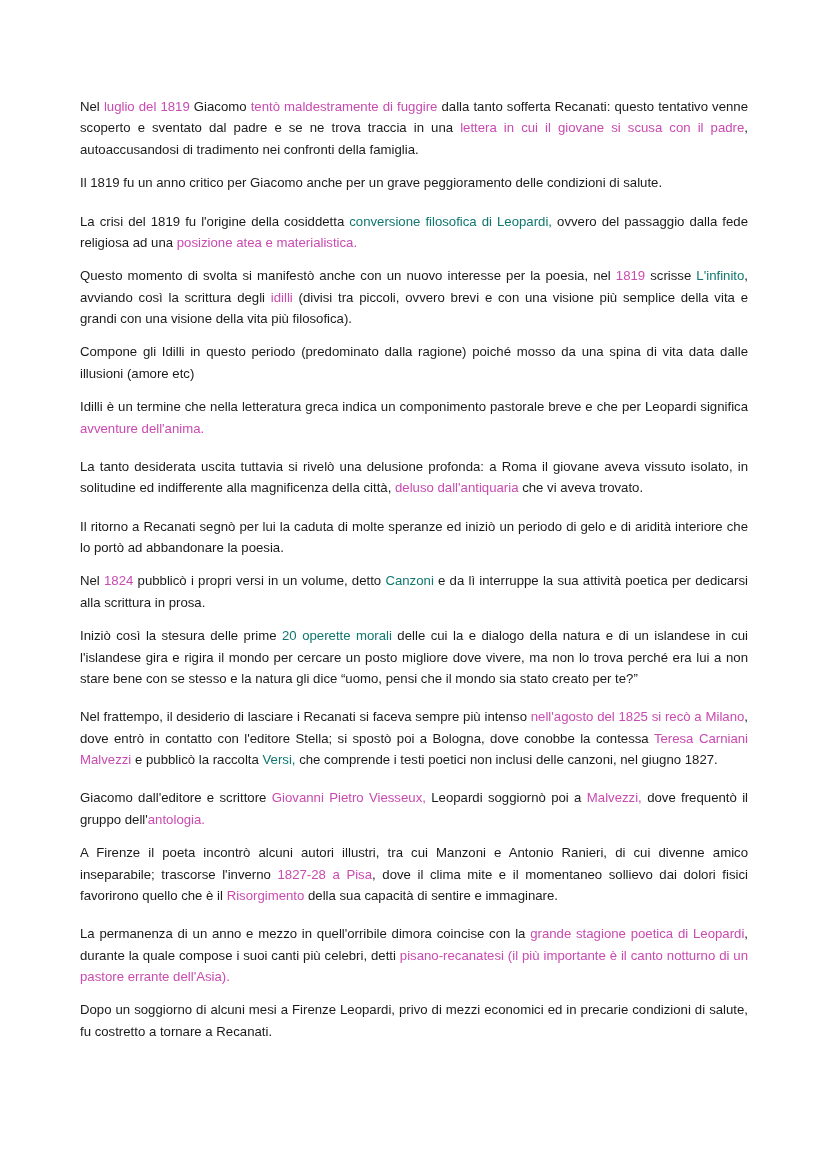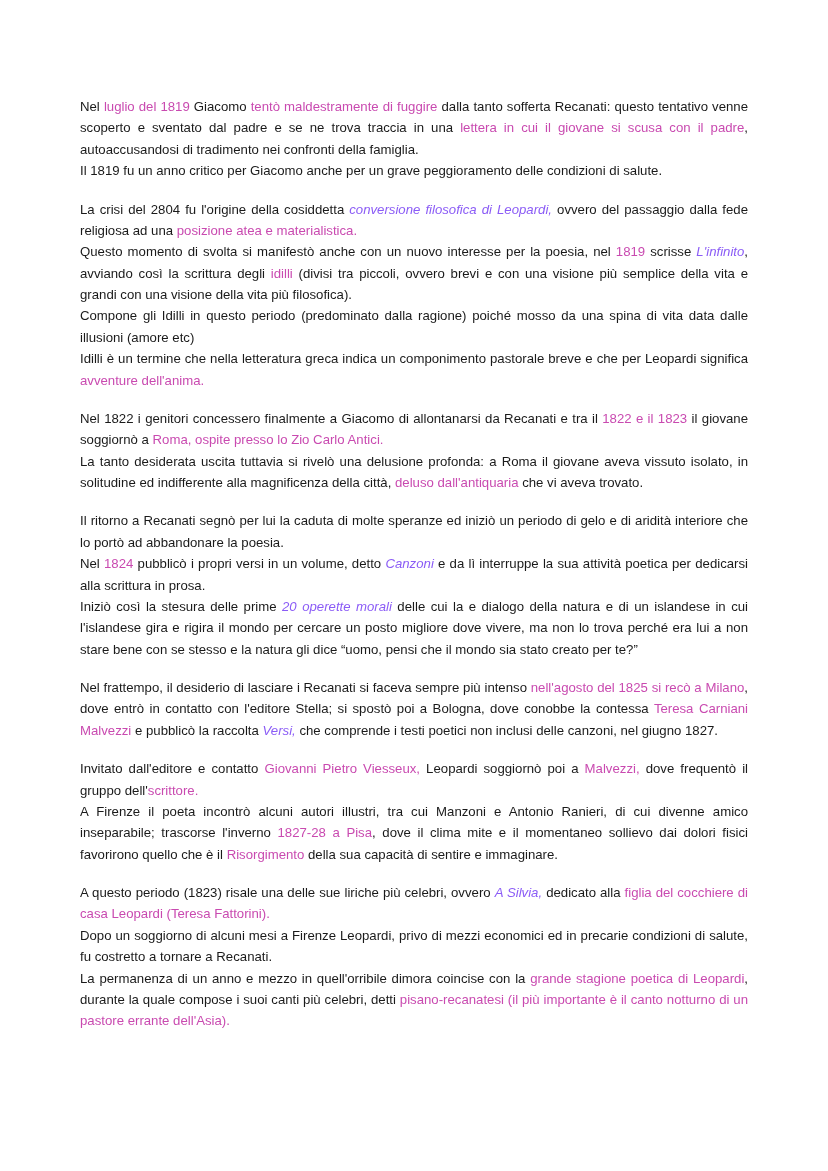--- a/index.html
+++ b/index.html
@@ -22,55 +22,52 @@
   }
   .doc {
     font-size: 13.2px;
     line-height: 1.62;
     text-align: justify;
   }
   .para {
     margin: 0 0 0 0;
   }
   .para + .para {
-    margin-top: 0px;
+    margin-top: 12px;
   }
   .blockgap {
     height: 17px;
   }
   .hl {
     color: #c94ab0;
   }
   .hl-i {
-    color: #8b5cf6;
-    font-style: italic;
+    color: #0f766e;
   }
 </style>
 </head>
 <body>
 
 <div class="page">
   <div class="doc" id="doc-root">
       <p class="para"><span>Nel </span><span class="hl">luglio del 1819</span><span> Giacomo </span><span class="hl">tentò maldestramente di fuggire</span><span> dalla tanto sofferta Recanati: questo tentativo venne scoperto e sventato dal padre e se ne trova traccia in una </span><span class="hl">lettera in cui il giovane si scusa con il padre</span><span>, autoaccusandosi di tradimento nei confronti della famiglia.</span></p>
       <p class="para"><span>Il 1819 fu un anno critico per Giacomo anche per un grave peggioramento delle condizioni di salute.</span></p>
       <div class="blockgap"></div>
-      <p class="para"><span>La crisi del 2804 fu l'origine della cosiddetta </span><span class="hl-i">conversione filosofica di Leopardi,</span><span> ovvero del passaggio dalla fede religiosa ad una </span><span class="hl">posizione atea e materialistica.</span></p>
+      <p class="para"><span>La crisi del 1819 fu l'origine della cosiddetta </span><span class="hl-i">conversione filosofica di Leopardi,</span><span> ovvero del passaggio dalla fede religiosa ad una </span><span class="hl">posizione atea e materialistica.</span></p>
       <p class="para"><span>Questo momento di svolta si manifestò anche con un nuovo interesse per la poesia, nel </span><span class="hl">1819</span><span> scrisse </span><span class="hl-i">L'infinito</span><span>, avviando così la scrittura degli </span><span class="hl">idilli</span><span> (divisi tra piccoli, ovvero brevi e con una visione più semplice della vita e grandi con una visione della vita più filosofica).</span></p>
       <p class="para"><span>Compone gli Idilli in questo periodo (predominato dalla ragione) poiché mosso da una spina di vita data dalle illusioni (amore etc)</span></p>
       <p class="para"><span>Idilli è un termine che nella letteratura greca indica un componimento pastorale breve e che per Leopardi significa </span><span class="hl">avventure dell'anima.</span></p>
       <div class="blockgap"></div>
-      <p class="para"><span>Nel 1822 i genitori concessero finalmente a Giacomo di allontanarsi da Recanati e tra il </span><span class="hl">1822 e il 1823</span><span> il giovane soggiornò a </span><span class="hl">Roma, ospite presso lo Zio Carlo Antici.</span></p>
       <p class="para"><span>La tanto desiderata uscita tuttavia si rivelò una delusione profonda: a Roma il giovane aveva vissuto isolato, in solitudine ed indifferente alla magnificenza della città, </span><span class="hl">deluso dall'antiquaria</span><span> che vi aveva trovato.</span></p>
       <div class="blockgap"></div>
       <p class="para"><span>Il ritorno a Recanati segnò per lui la caduta di molte speranze ed iniziò un periodo di gelo e di aridità interiore che lo portò ad abbandonare la poesia.</span></p>
       <p class="para"><span>Nel </span><span class="hl">1824</span><span> pubblicò i propri versi in un volume, detto </span><span class="hl-i">Canzoni</span><span> e da lì interruppe la sua attività poetica per dedicarsi alla scrittura in prosa.</span></p>
       <p class="para"><span>Iniziò così la stesura delle prime </span><span class="hl-i">20 operette morali</span><span> delle cui la e dialogo della natura e di un islandese in cui l'islandese gira e rigira il mondo per cercare un posto migliore dove vivere, ma non lo trova perché era lui a non stare bene con se stesso e la natura gli dice “uomo, pensi che il mondo sia stato creato per te?”</span></p>
       <div class="blockgap"></div>
       <p class="para"><span>Nel frattempo, il desiderio di lasciare i Recanati si faceva sempre più intenso </span><span class="hl">nell'agosto del 1825 si recò a Milano</span><span>, dove entrò in contatto con l'editore Stella; si spostò poi a Bologna, dove conobbe la contessa </span><span class="hl">Teresa Carniani Malvezzi</span><span> e pubblicò la raccolta </span><span class="hl-i">Versi,</span><span> che comprende i testi poetici non inclusi delle canzoni, nel giugno 1827.</span></p>
       <div class="blockgap"></div>
-      <p class="para"><span>Invitato dall'editore e contatto </span><span class="hl">Giovanni Pietro Viesseux,</span><span> Leopardi soggiornò poi a </span><span class="hl">Malvezzi,</span><span> dove frequentò il gruppo dell'</span><span class="hl">scrittore.</span></p>
+      <p class="para"><span>Giacomo dall'editore e scrittore </span><span class="hl">Giovanni Pietro Viesseux,</span><span> Leopardi soggiornò poi a </span><span class="hl">Malvezzi,</span><span> dove frequentò il gruppo dell'</span><span class="hl">antologia.</span></p>
       <p class="para"><span>A Firenze il poeta incontrò alcuni autori illustri, tra cui Manzoni e Antonio Ranieri, di cui divenne amico inseparabile; trascorse l'inverno </span><span class="hl">1827-28 a Pisa</span><span>, dove il clima mite e il momentaneo sollievo dai dolori fisici favorirono quello che è il </span><span class="hl">Risorgimento</span><span> della sua capacità di sentire e immaginare.</span></p>
       <div class="blockgap"></div>
-      <p class="para"><span>A questo periodo (1823) risale una delle sue liriche più celebri, ovvero </span><span class="hl-i">A Silvia,</span><span> dedicato alla </span><span class="hl">figlia del cocchiere di casa Leopardi (Teresa Fattorini).</span></p>
+      <p class="para"><span>La permanenza di un anno e mezzo in quell'orribile dimora coincise con la </span><span class="hl">grande stagione poetica di Leopardi</span><span>, durante la quale compose i suoi canti più celebri, detti </span><span class="hl">pisano-recanatesi (il più importante è il canto notturno di un pastore errante dell'Asia).</span></p>
       <p class="para"><span>Dopo un soggiorno di alcuni mesi a Firenze Leopardi, privo di mezzi economici ed in precarie condizioni di salute, fu costretto a tornare a Recanati.</span></p>
-      <p class="para"><span>La permanenza di un anno e mezzo in quell'orribile dimora coincise con la </span><span class="hl">grande stagione poetica di Leopardi</span><span>, durante la quale compose i suoi canti più celebri, detti </span><span class="hl">pisano-recanatesi (il più importante è il canto notturno di un pastore errante dell'Asia).</span></p>
     </div>
 </div>
 
 </body></html>

